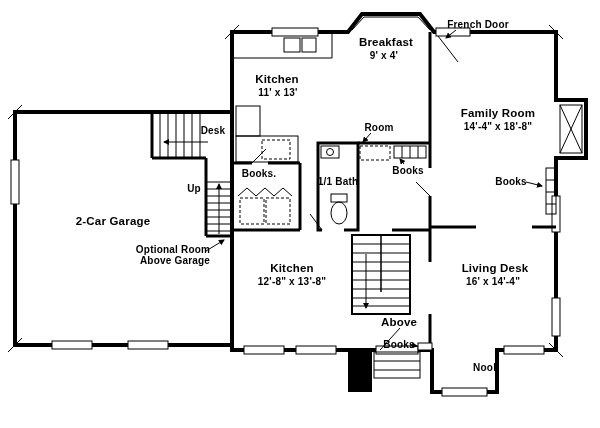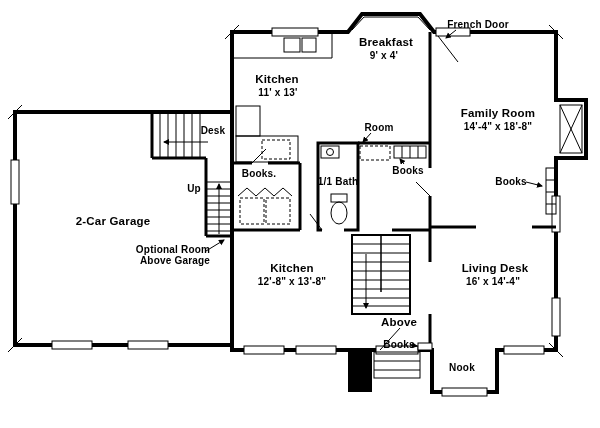--- a/index.html
+++ b/index.html
@@ -208,15 +208,15 @@
   <div class="lbl s9" style="left:511px;top:177px">Books</div>
   <div class="lbl s9" style="left:399px;top:340px">Books</div>
 
   <div class="lbl s11" style="left:292px;top:263px">Kitchen</div>
   <div class="lbl s10" style="left:292px;top:277px">12'-8" x 13'-8"</div>
 
   <div class="lbl s11" style="left:495px;top:263px">Living Desk</div>
   <div class="lbl s10" style="left:493px;top:277px">16' x 14'-4"</div>
 
   <div class="lbl s11" style="left:399px;top:317px">Above</div>
-  <div class="lbl s10" style="left:462px;top:363px">Nook</div>
+  <div class="lbl s10" style="left:486px;top:363px">Nook</div>
 
 </div>
 
 </body></html>

